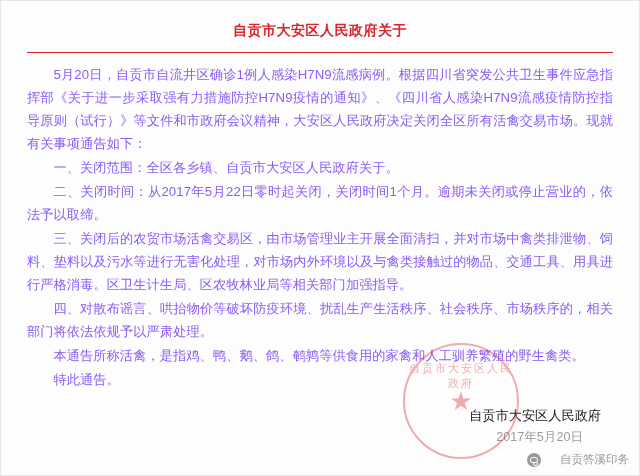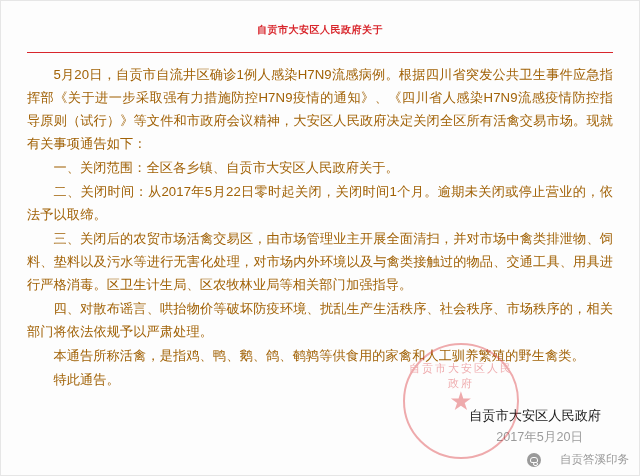--- a/index.html
+++ b/index.html
@@ -22,36 +22,36 @@
     border: 1px solid #e6e6e6;
   }
   .doc-body {
     padding: 10px 26px 0 26px;
     box-sizing: border-box;
   }
   .title-block {
     text-align: center;
     color: #d8262c;
     font-weight: bold;
-    font-size: 10px;
+    font-size: 14px;
     line-height: 26px;
     letter-spacing: 0.5px;
     padding-top: 6px;
   }
   .title-line {
     display: block;
   }
   .rule {
     width: 100%;
     height: 1px;
     background: #d8262c;
     margin: 9px 0 10px 0;
   }
   .para {
-    color: #a16207;
+    color: #8b5cf6;
     font-size: 13.2px;
     line-height: 23px;
     text-align: justify;
     text-justify: inter-ideograph;
     margin: 0 0 1px 0;
     text-indent: 2em;
     letter-spacing: 0.1px;
   }
   .para.tail {
     margin-bottom: 0;

